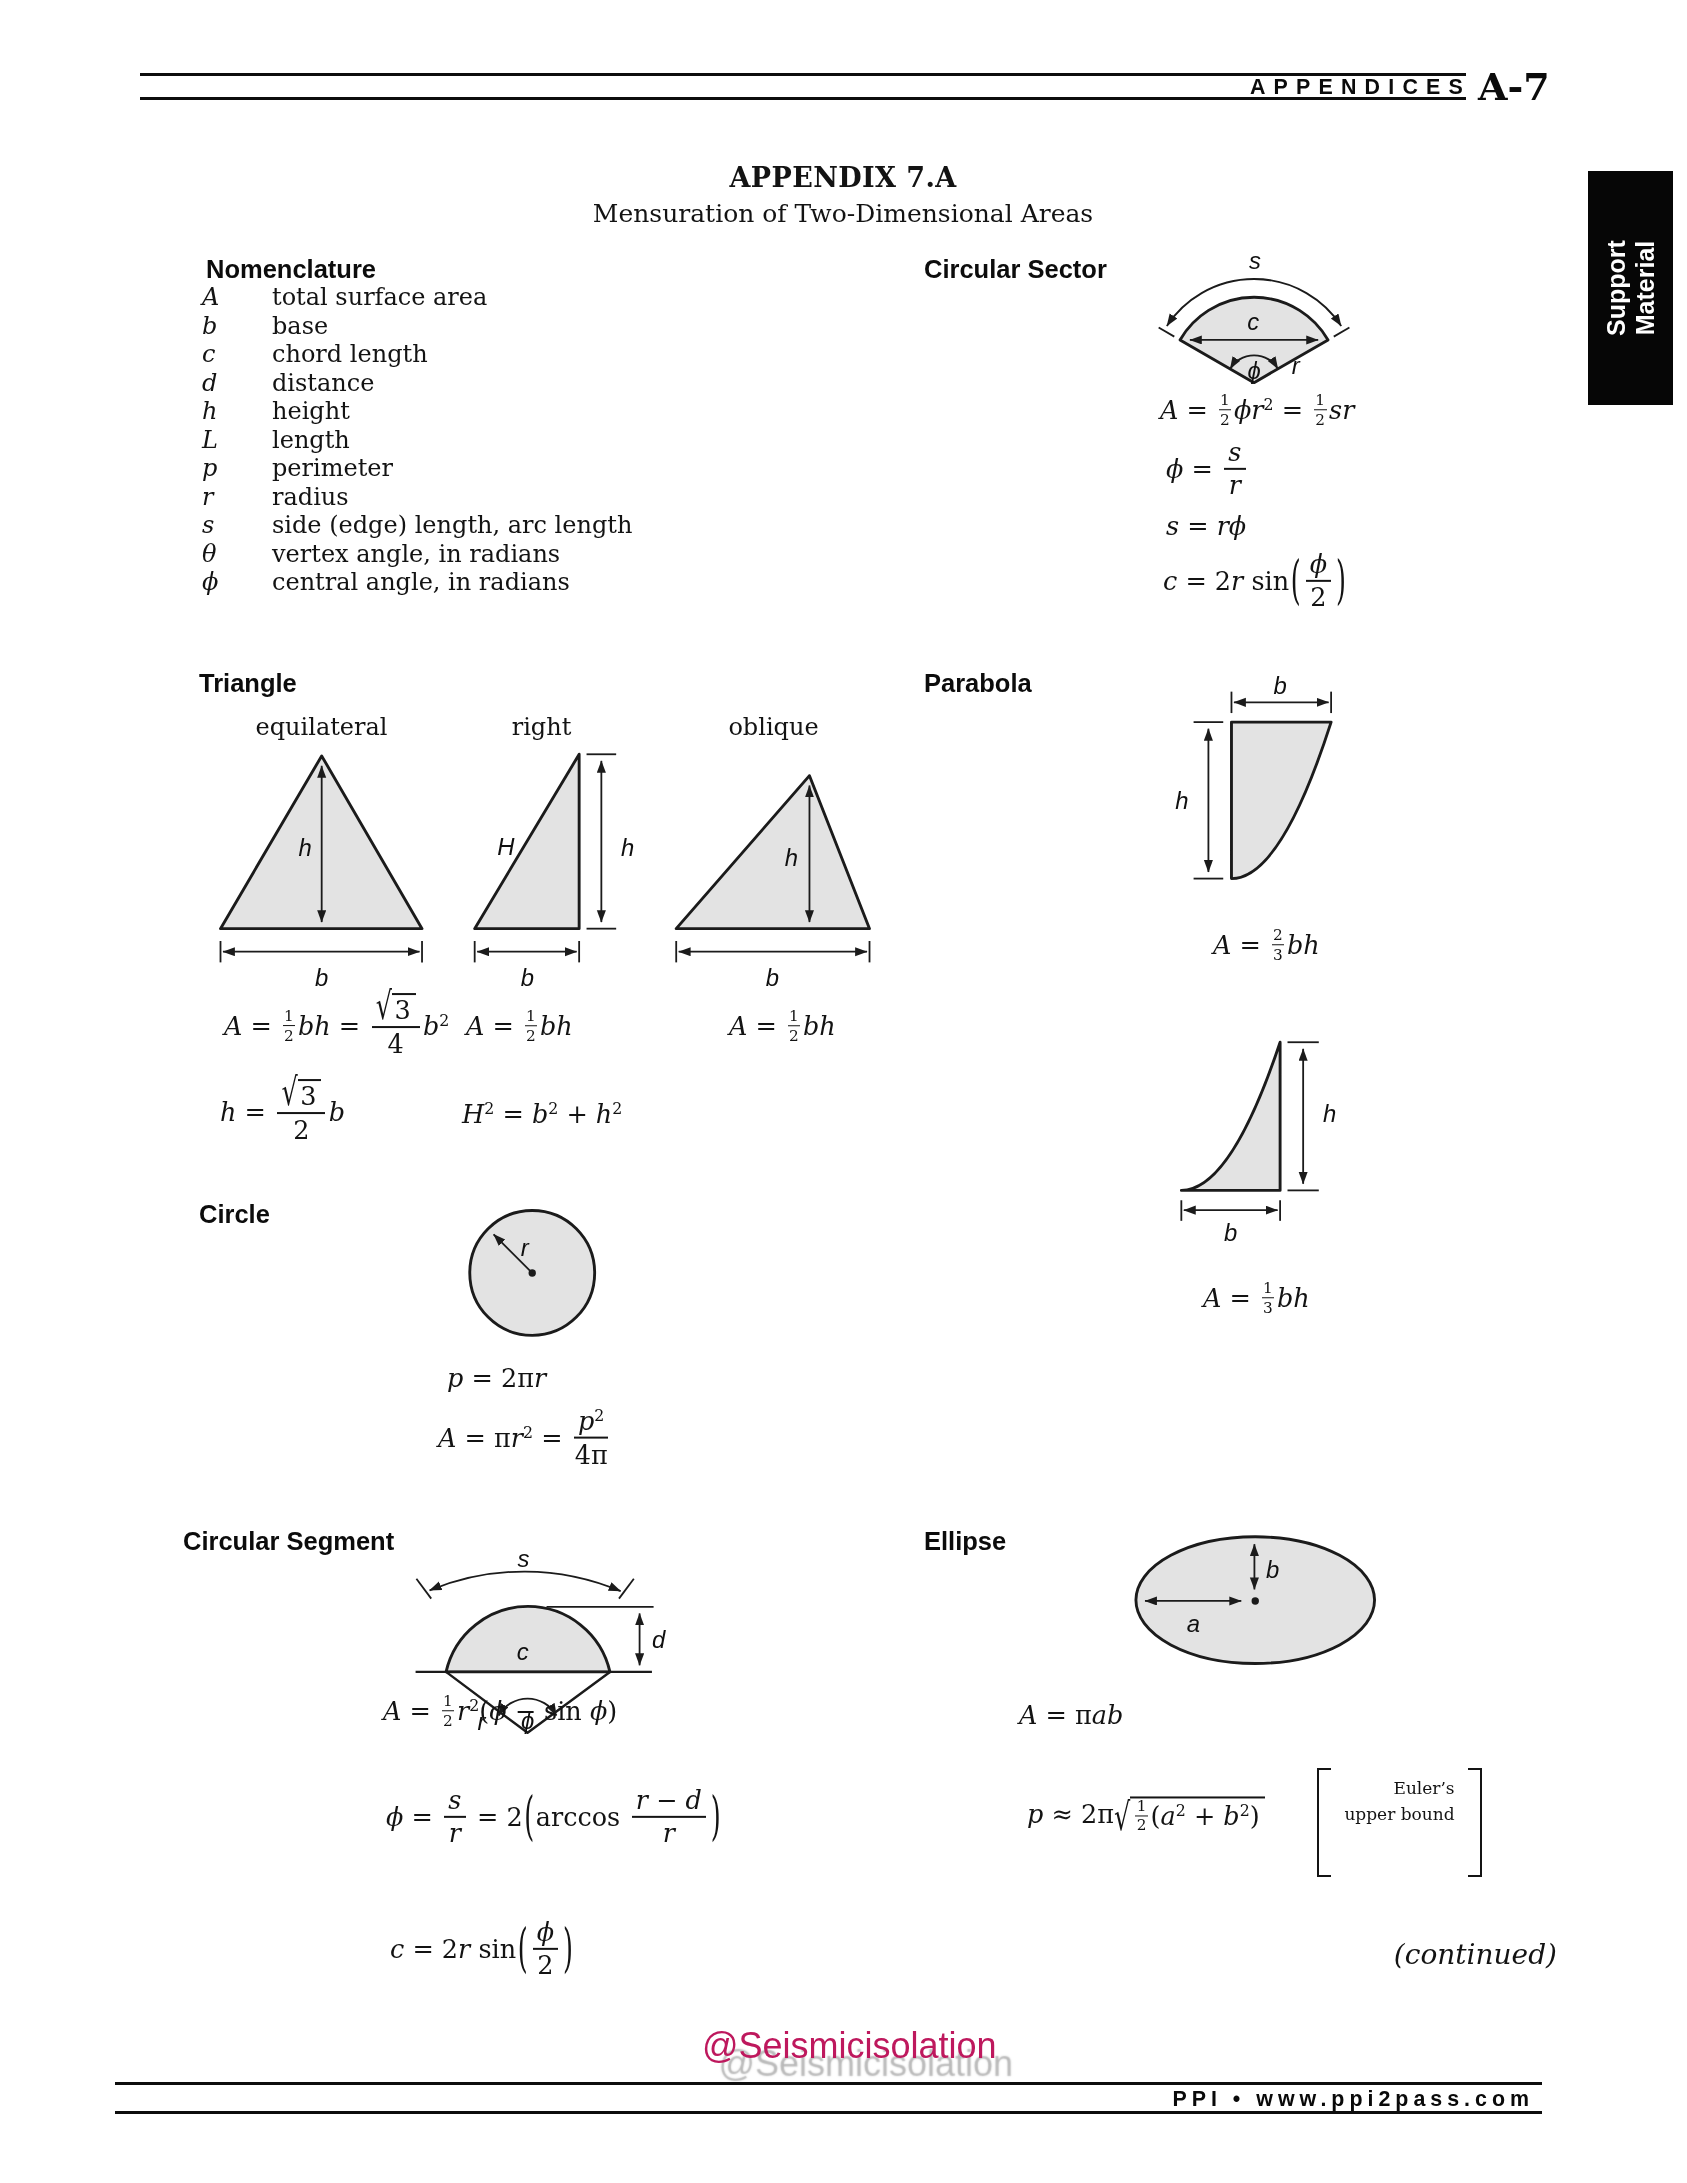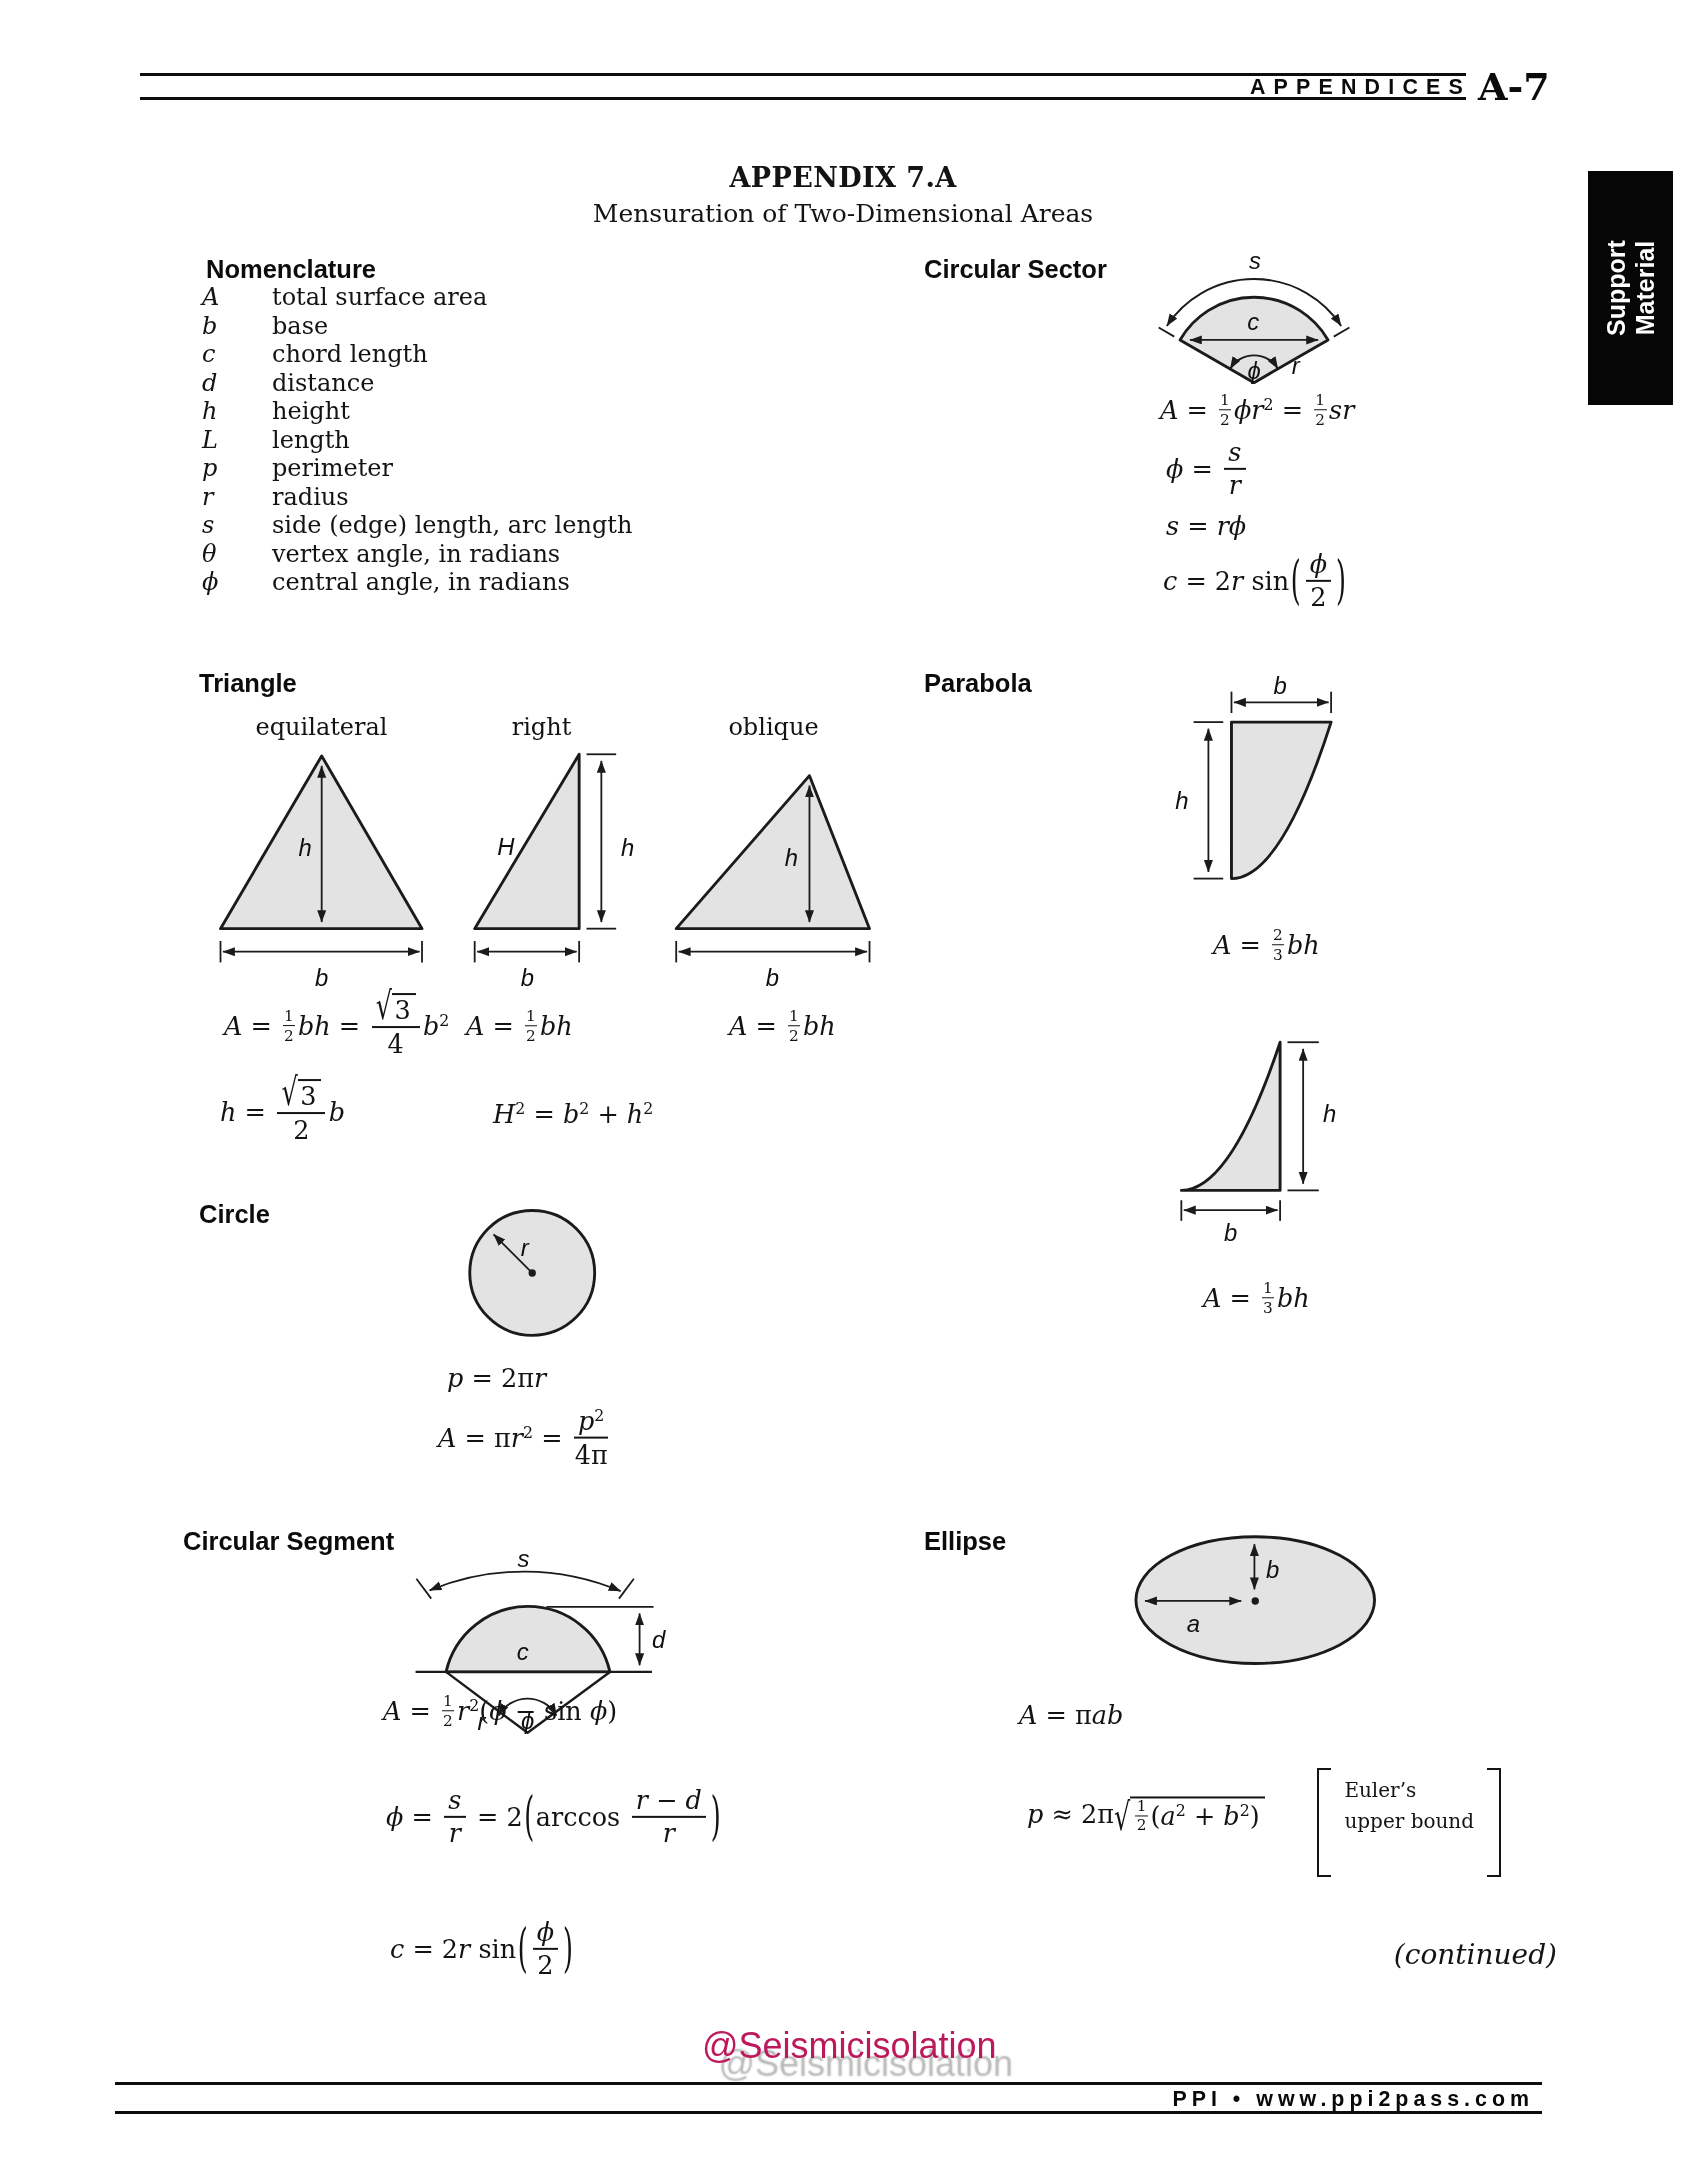--- a/index.html
+++ b/index.html
@@ -34,21 +34,21 @@
   .fr.sm .n{border-bottom-width:1.6px;padding:0 1.6px 0.8px;}
   .math sup{font-size:0.62em;}
   .sq{display:inline-flex;align-items:flex-end;vertical-align:middle;}
   .sg{line-height:1;transform:scaleY(1.5);transform-origin:70% 90%;}
   .sb{border-top:2.1px solid #141414;padding:1.6px 5px 0 2.5px;}
   .bp{display:inline-block;transform:scaleY(2.05);transform-origin:50% 55%;margin:0 1.6px;font-weight:400;}
   
   .euler{position:absolute;display:flex;align-items:stretch;}
   .brk-l{width:12.4px;border:2.5px solid #141414;border-right:none;}
   .brk-r{width:12.4px;border:2.5px solid #141414;border-left:none;}
-  .etxt{padding:6.6px 13px;text-align:left;font-size:20px;line-height:1.55;}
+  .etxt{padding:6.6px 13px;text-align:right;font-size:17px;line-height:1.55;}
   
   svg text{font-family:"Liberation Sans","DejaVu Sans",sans-serif;font-style:italic;font-size:29px;fill:#101010;}
   
   .continued{position:absolute;font-style:italic;font-size:28px;text-align:right;}
   .watermark{position:absolute;font:400 36px "Liberation Sans",sans-serif;color:#be185d;
              text-shadow:16.5px 18px 1.6px rgba(125,125,125,.55);}
   .imprint{position:absolute;font:700 21.4px "Liberation Sans",sans-serif;letter-spacing:5px;text-align:right;color:#090909;}
 </style>
 </head>
 <body>
@@ -184,21 +184,21 @@
   <div class="math" style="left:224px;top:1028px;"><i>A</i> = <span class="fr sm"><span class="n">1</span><span class="d">2</span></span><i>bh</i> = <span class="fr"><span class="n"><span class="sq">
             <span class="sg">√</span>
             <span class="sb">3</span>
           </span></span><span class="d">4</span></span><i>b</i><sup>2</sup></div>
   <div class="math" style="left:466px;top:1028px;"><i>A</i> = <span class="fr sm"><span class="n">1</span><span class="d">2</span></span><i>bh</i></div>
   <div class="math" style="left:729px;top:1028px;"><i>A</i> = <span class="fr sm"><span class="n">1</span><span class="d">2</span></span><i>bh</i></div>
   <div class="math" style="left:220px;top:1114px;"><i>h</i> = <span class="fr"><span class="n"><span class="sq">
             <span class="sg">√</span>
             <span class="sb">3</span>
           </span></span><span class="d">2</span></span><i>b</i></div>
-  <div class="math" style="left:462px;top:1114px;margin-left:31px;"><i>H</i><sup>2</sup> = <i>b</i><sup>2</sup> + <i>h</i><sup>2</sup></div>
+  <div class="math" style="left:462px;top:1114px;"><i>H</i><sup>2</sup> = <i>b</i><sup>2</sup> + <i>h</i><sup>2</sup></div>
 
   <div class="h" style="left:924px;top:669px;">Parabola</div>
   <svg class="abs" style="left:1158px;top:676px;" width="198" height="210" viewBox="1405 820 240 255">
     <defs>
       <marker id="m3" markerUnits="userSpaceOnUse" markerWidth="17" markerHeight="13" refX="14.5" refY="5.5" orient="auto-start-reverse">
         <path d="M0,0 L15,5.5 L0,11 Z" fill="#1b1b1b"></path>
       </marker>
     </defs>
     <line x1="1494" y1="839" x2="1494" y2="865" stroke="#1b1b1b" stroke-width="2.2"></line>
     <line x1="1615" y1="839" x2="1615" y2="865" stroke="#1b1b1b" stroke-width="2.2"></line>

